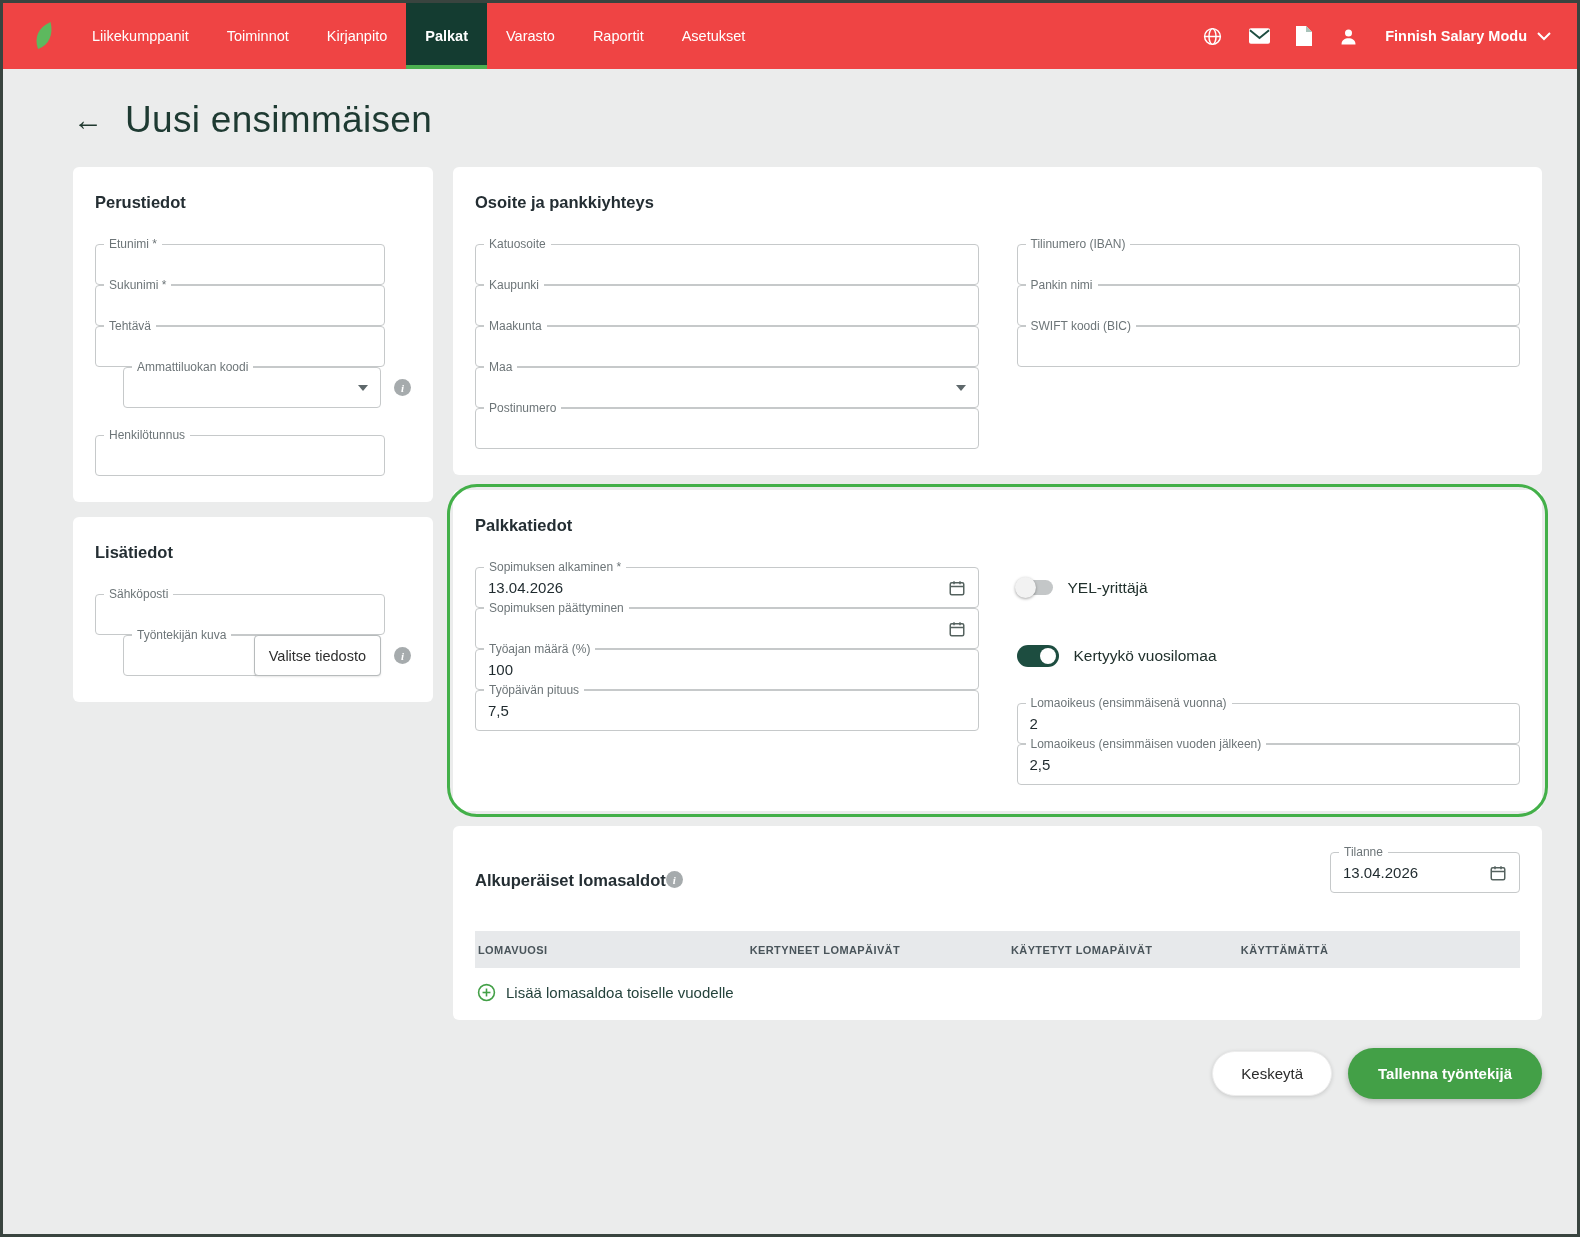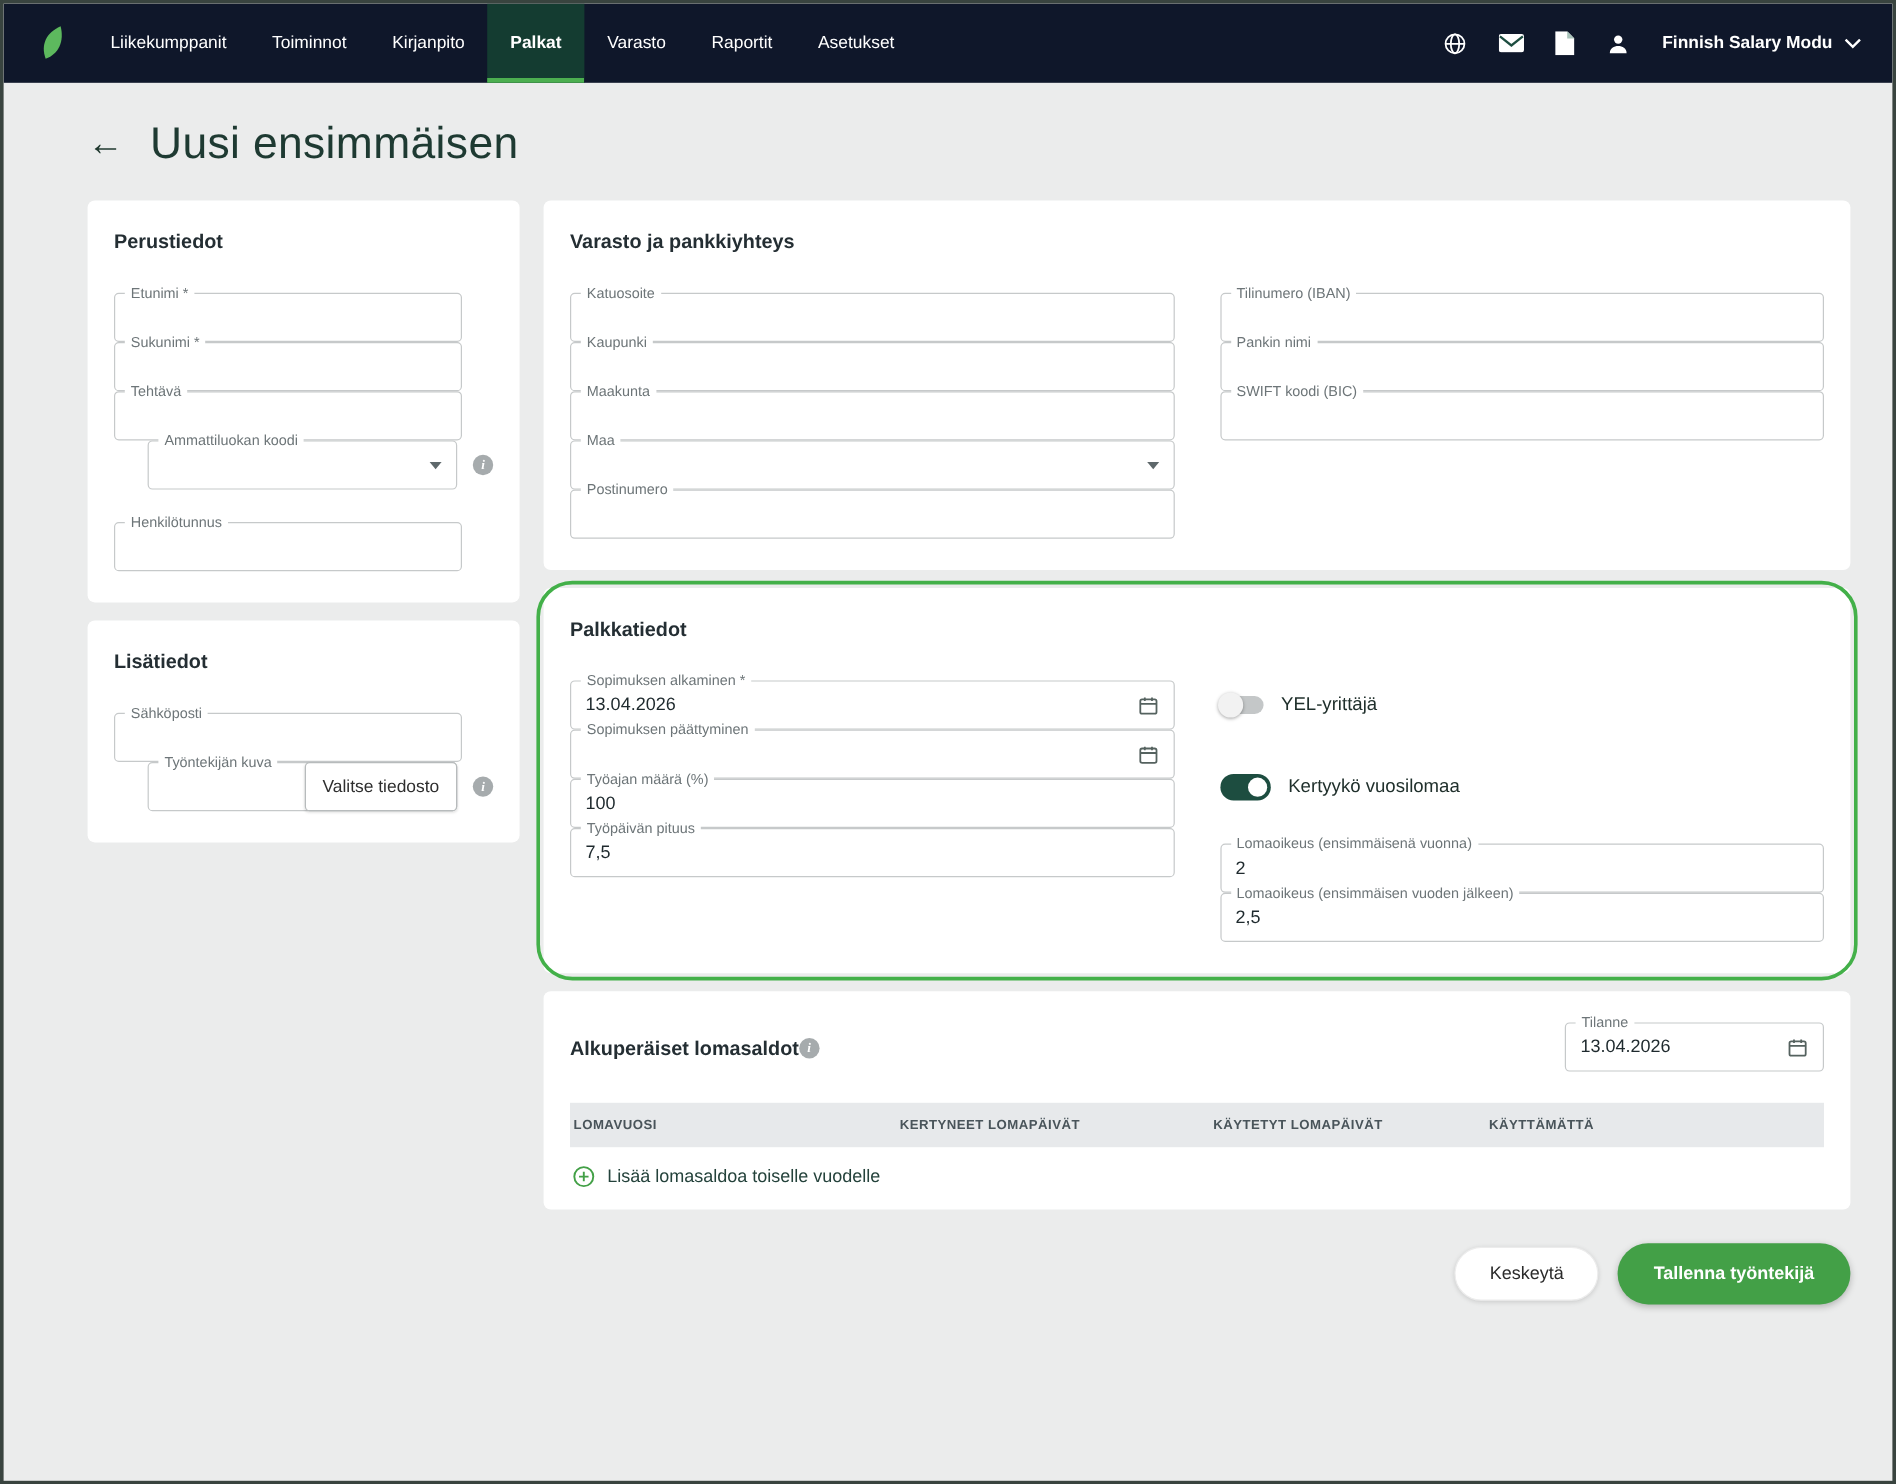--- a/index.html
+++ b/index.html
@@ -5,21 +5,21 @@
   * { margin:0; padding:0; box-sizing:border-box; }
   html,body { width:1580px; height:1237px; }
   body {
     font-family:"Liberation Sans","DejaVu Sans",sans-serif;
     background:#ebecec;
     border:3px solid #39443f;
     overflow:hidden;
   }
 
   
-  .navbar { height:66px; background:#0f172a; display:flex; align-items:stretch; padding:0 26px 0 28px; }
+  .navbar { height:66px; background:#ef4444; display:flex; align-items:stretch; padding:0 26px 0 28px; }
   .nav-left { display:flex; align-items:stretch; }
   .nav-logo { display:flex; align-items:center; margin-right:16px; cursor:pointer; }
   .nav-items { display:flex; align-items:stretch; }
   .nav-item { display:flex; align-items:center; padding:0 19px; color:#fff; font-size:14.5px; cursor:pointer; white-space:nowrap; }
   .nav-item.active { background:#143c31; box-shadow:inset 0 -4px 0 #4caf50; font-weight:bold; }
   .nav-right { margin-left:auto; display:flex; align-items:center; gap:26px; }
   .nav-icon { display:flex; align-items:center; cursor:pointer; }
   .nav-account { display:flex; align-items:center; gap:10px; color:#fff; font-size:14.5px; font-weight:bold; white-space:nowrap; cursor:pointer; }
 
   
@@ -67,21 +67,21 @@
   .switch { position:relative; width:36px; height:15px; border-radius:8px; background:#c4c7c8; flex:none; }
   .switch .knob { position:absolute; left:-2px; top:-3px; width:21px; height:21px; border-radius:50%;
                   background:#f2f2f2; box-shadow:0 1px 3px rgba(0,0,0,.35); }
   .switch.on { background:#1d4d40; height:22px; width:42px; border-radius:12px; }
   .switch.on .knob { left:auto; right:3px; top:3px; width:16px; height:16px; background:#fff; box-shadow:none; }
   .toggle-label { font-size:15.5px; color:#20302c; }
 
   
   .saldo-head { display:flex; align-items:center; justify-content:space-between; margin-bottom:22px; }
   .saldo-title { display:flex; align-items:flex-start; gap:0; font-size:16.5px; font-weight:bold; color:#242e33; }
-  .tilanne { width:216px; margin-bottom:4px; }
+  .tilanne { width:190px; margin-bottom:16px; }
   .saldo-thead { display:grid; grid-template-columns:26% 25% 22% 27%; background:#e7e9eb; height:37px; align-items:center; }
   .saldo-thead span { font-size:11px; font-weight:bold; color:#49545a; letter-spacing:.4px; padding-left:3px; }
   .add-row { display:flex; align-items:center; gap:10px; padding:15px 2px 2px; cursor:pointer; }
   .add-label { font-size:15px; color:#24423b; }
 
   
   .footer-actions { display:flex; justify-content:flex-end; align-items:center; gap:16px; padding:13px 0 0; }
   .btn { font-family:inherit; cursor:pointer; }
   .btn-cancel { background:#fff; border:1px solid #ececec; box-shadow:0 1px 4px rgba(0,0,0,.15);
                 padding:13px 28px; font-size:15px; color:#2b2b2b; border-radius:23px; }
@@ -204,21 +204,21 @@
           </div>
           <span class="info-icon"></span>
         </div>
       </section>
 
     </div>
 
     <div class="col-right">
 
       <section class="card">
-        <h2 class="card-title">Varasto ja pankkiyhteys</h2>
+        <h2 class="card-title">Osoite ja pankkiyhteys</h2>
         <div class="two-col">
           <div>
             <div class="frow">
               <span class="flabel">Katuosoite</span>
               <span class="fvalue"></span>
             </div>
             <div class="frow">
               <span class="flabel">Kaupunki</span>
               <span class="fvalue"></span>
             </div>

